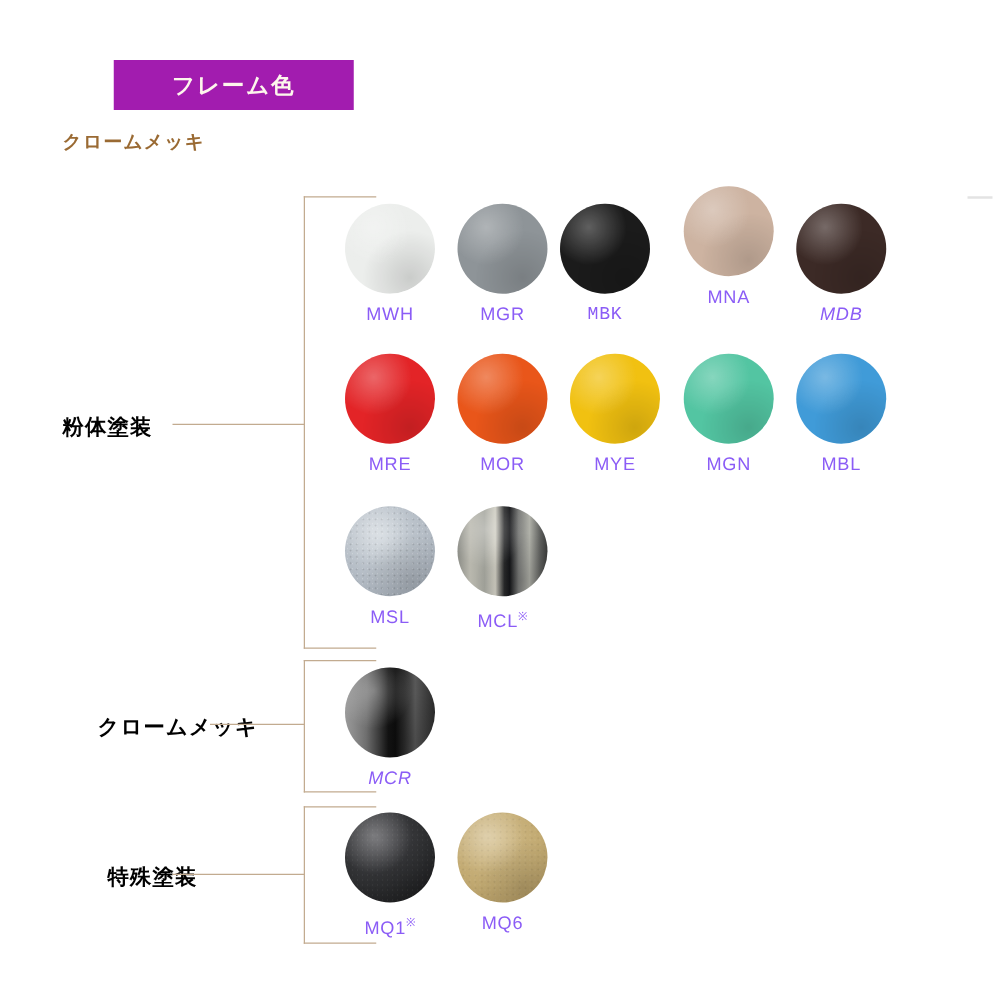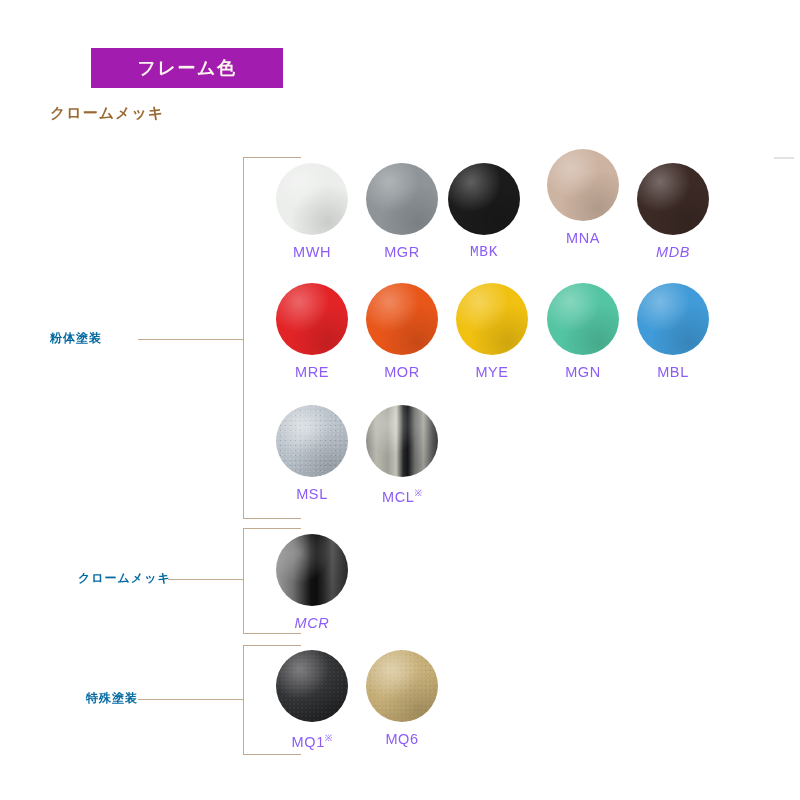--- a/index.html
+++ b/index.html
@@ -29,22 +29,22 @@
     position:absolute; left:50px; top:104px;
     color:#9a6a33;
     font-size:15px;
     font-weight:bold;
     letter-spacing:1px;
   }
 
   
   .cat-label{
     position:absolute;
-    color:#0369a1;
-    font-size:12px;
+    color:#000000;
+    font-size:17px;
     font-weight:bold;
     letter-spacing:1px;
     white-space:nowrap;
   }
   .cat-lead{ 
     position:absolute;
     height:1px;
     background:#c2ab90;
   }
 

